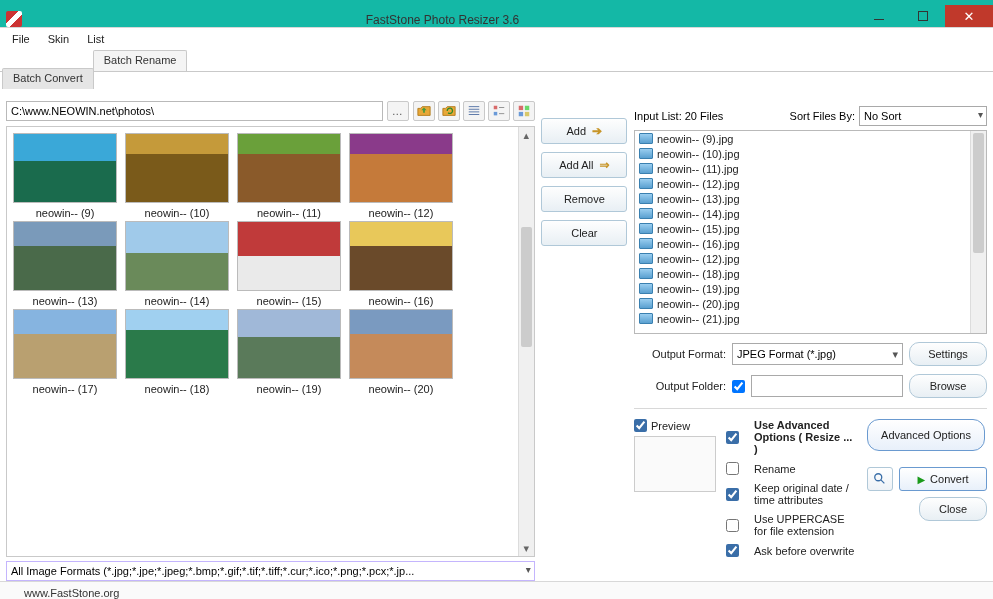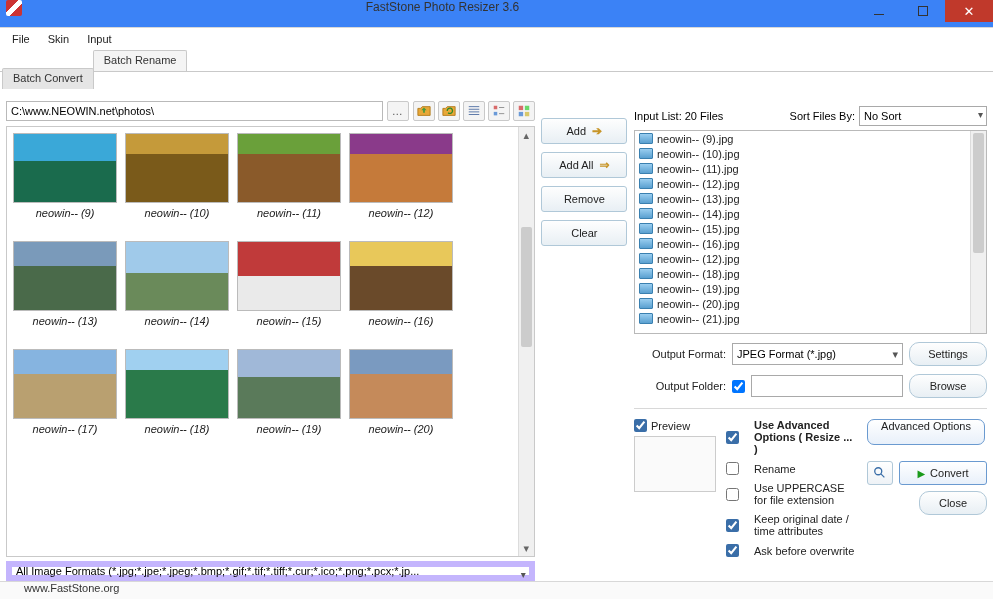--- a/index.html
+++ b/index.html
@@ -1,19 +1,19 @@
 <!DOCTYPE html>
 <html><head>
 <meta charset="utf-8">
 <style>
 * { box-sizing: border-box; margin: 0; padding: 0; font-family: "Segoe UI", Tahoma, sans-serif; font-size: 11px; }
 body { background: #fff; width: 993px; height: 599px; overflow: hidden; }
 
 
-.titlebar { height: 28px; background: #3b82f6; display: flex; align-items: flex-start; border-bottom: 1px solid #d8d8d8; }
+.titlebar { height: 28px; background: #14b8a6; display: flex; align-items: flex-end; border-bottom: 1px solid #d8d8d8; }
 .titlebar .app-icon { width: 16px; height: 16px; margin: 0 6px; background: linear-gradient(135deg,#c33 40%,#fff 40%,#fff 60%,#c33 60%); border-radius: 2px; }
 .titlebar .title { flex: 1; text-align: center; font-size: 12px; color: #333; }
 .titlebar .win-btns { display: flex; }
 .titlebar .win-btn { width: 44px; height: 22px; display: flex; align-items: center; justify-content: center; color: #333; font-size: 12px; }
 .titlebar .win-btn.close { background: #c0392b; color: #fff; width: 48px; height: 22px; }
 .titlebar .win-btn.min span { display:block; width:10px; height:1px; background:#333; margin-top:6px;}
 .titlebar .win-btn.max span { display:block; width:10px; height:10px; border:1px solid #333;}
 .titlebar .win-btn.close span { font-size: 13px; line-height: 1; }
 
 
@@ -38,41 +38,41 @@
 .icon-btn { width: 22px; height: 20px; border: 1px solid #c9c9c9; background: #f4f4f4; display: flex; align-items: center; justify-content: center; border-radius: 2px; }
 .icon-btn svg { width: 14px; height: 14px; }
 .toolbar-icons { display: flex; gap: 3px; }
 
 .thumbs-wrap { flex: 1; border: 1px solid #c9c9c9; margin-top: 4px; position: relative; background: #fff; overflow: hidden;}
 .thumbs-scroll { position: absolute; right: 0; top: 0; bottom: 0; width: 16px; background: #f0f0f0; border-left:1px solid #dcdcdc;}
 .thumbs-scroll .thumb-handle { position: absolute; top: 100px; left: 2px; right: 2px; height: 120px; background: #cccccc; border-radius: 2px;}
 .thumbs-scroll .arr { position:absolute; left:0; right:0; height:16px; display:flex; align-items:center; justify-content:center; color:#666;}
 .thumbs-scroll .arr.up { top:0; } .thumbs-scroll .arr.dn { bottom:0; }
 
-.thumb-grid { padding: 6px 4px; display: grid; grid-template-columns: repeat(4, 108px); gap: 22px 4px; font-style: italic; }
+.thumb-grid { padding: 6px 4px; display: grid; grid-template-columns: repeat(4, 108px); gap: 2px 4px; }
 .thumb-cell { text-align: center; }
 .thumb-img { width: 104px; height: 70px; border: 1px solid #bbb; background: #999; display:block; margin:0 auto;}
 .thumb-label { margin-top: 4px; color: #222; }
 
 
 .p9 { background: linear-gradient(#3aa8d8 0 40%, #1a6b4d 40% 100%); }
 .p10 { background: linear-gradient(#c59a3a 0 30%, #7a5a1a 30% 100%); }
 .p11 { background: linear-gradient(#6aa03a 0 30%, #8a5a2a 30% 100%); }
 .p12 { background: linear-gradient(#8a3a8a 0 30%, #c57a3a 30% 100%); }
 .p13 { background: linear-gradient(#7a9aba 0 35%, #4a6a4a 35% 100%); }
 .p14 { background: linear-gradient(#a0caea 0 45%, #6a8a5a 45% 100%); }
 .p15 { background: linear-gradient(#c03a3a 0 50%, #eaeaea 50% 100%); }
 .p16 { background: linear-gradient(#e8c85a 0 35%, #6a4a2a 35% 100%); }
 .p17 { background: linear-gradient(#86b4e0 0 35%, #b9a070 35% 100%); }
 .p18 { background: linear-gradient(#a0d0f0 0 30%, #2a7a4a 30% 100%); }
 .p19 { background: linear-gradient(#a0b8d8 0 40%, #5a7a5a 40% 100%); }
 .p20 { background: linear-gradient(#7a9ac0 0 35%, #c58a5a 35% 100%); }
 
 .format-combo-row { margin-top: 4px; display: flex; }
-.combo { flex:1; border: 6px solid #c4b5fd; height: 20px; background: #fff; display:flex; align-items:center; padding: 0 4px; position:relative;}
+.combo { flex:1; border: 1px solid #c4b5fd; height: 20px; background: #fff; display:flex; align-items:center; padding: 0 4px; position:relative;}
 .combo .caret { position:absolute; right:3px; top:2px; font-size:10px; color:#555;}
 
 
 .mid-btn { width: 86px; height: 26px; border: 1px solid #b0c8d8; background: linear-gradient(#fefefe,#e8eff4); border-radius: 3px; display: flex; align-items: center; justify-content: center; gap: 6px; color: #222;}
 .mid-btn .arrow { color: #c79528; font-weight: bold; font-size: 12px;}
 
 
 .right-header { display: flex; justify-content: space-between; align-items: center; padding: 2px 0 4px;}
 .right-header .sort-group { display: flex; align-items: center; gap: 4px;}
 .sort-combo { width: 128px; border: 1px solid #a9a9a9; height: 20px; background: #fff; display:flex; align-items:center; padding: 0 4px; position:relative;}
@@ -97,28 +97,28 @@
 
 .opt-area { display: flex; gap: 8px; }
 .preview-box { width: 84px; }
 .preview-box .pv-head { display:flex; align-items:center; gap:4px; margin-bottom:4px;}
 .preview-box .pv-img { width: 82px; height: 56px; border: 1px solid #ccc; background:#fafafa;}
 .checks { flex: 1; display:flex; flex-direction:column; gap: 7px;}
 .ck { display: flex; align-items: center; gap: 15px; color:#222;}
 .ck input[type=checkbox]{ width:13px; height:13px; accent-color:#3a6ea8;}
 .ck.bold span { font-weight: bold; }
 .adv-btn-col { width: 120px; }
-.adv-btn { width: 118px; height: 26px; border:1px solid #6a9ad0; border-radius:7px; background:linear-gradient(#fff,#e8f0fa); display:flex; justify-content:center; color:#222;}
+.adv-btn { width: 118px; height: 32px; border:1px solid #6a9ad0; border-radius:12px; background:linear-gradient(#fff,#e8f0fa); display:flex; align-items:center; justify-content:center; color:#222;}
 .action-row { display:flex; justify-content:flex-end; gap:6px; margin-top:16px; align-items:center;}
 .small-icon-btn { width:26px; height:24px; border:1px solid #b0c8d8; border-radius:3px; background:linear-gradient(#fff,#eef2f6); display:flex; align-items:center; justify-content:center;}
 .convert-btn { width: 88px; height:24px; border:1px solid #6a9ad0; border-radius:3px; background:linear-gradient(#fff,#e8f0fa); display:flex; align-items:center; justify-content:center; gap:5px; color:#222;}
 .convert-btn .tri { color: #1a9a1a; font-size: 10px;}
 .close-btn { width: 68px; height:24px; }
 
-.statusbar { position:absolute; bottom:0; left:0; right:0; height:18px; border-top:1px solid #d8d8d8; display:flex; align-items:flex-start; padding:0 24px; color:#333; background:#fafafa;}
+.statusbar { position:absolute; bottom:0; left:0; right:0; height:18px; border-top:1px solid #d8d8d8; display:flex; align-items:flex-end; padding:0 24px; color:#333; background:#fafafa;}
 </style>
 </head>
 <body>
 
 <div class="titlebar">
   <div class="app-icon"></div>
   <div class="title">FastStone Photo Resizer 3.6</div>
   <div class="win-btns">
     <div class="win-btn min">
         <span></span>
@@ -128,21 +128,21 @@
       </div>
     <div class="win-btn close">
         <span>✕</span>
       </div>
   </div>
 </div>
 
 <div class="menubar">
   <div class="menu-item">File</div>
   <div class="menu-item">Skin</div>
-  <div class="menu-item">Input</div>
+  <div class="menu-item">List</div>
 </div>
 
 <div class="tab-row">
   <div class="tab active">Batch Convert</div>
   <div class="tab">Batch Rename</div>
 </div>
 
 <div class="content">
 
   <div class="left-pane">
@@ -376,26 +376,26 @@
       <div class="checks">
         <div class="ck bold">
             <input type="checkbox" checked="" style="">
             <span>Use Advanced Options ( Resize ... )</span>
           </div>
         <div class="ck">
             <input type="checkbox" style="">
             <span>Rename</span>
           </div>
         <div class="ck">
+            <input type="checkbox" checked="" style="">
+            <span>Keep original date / time attributes</span>
+          </div>
+        <div class="ck">
             <input type="checkbox" style="">
             <span>Use UPPERCASE for file extension</span>
-          </div>
-        <div class="ck">
-            <input type="checkbox" checked="" style="">
-            <span>Keep original date / time attributes</span>
           </div>
         <div class="ck">
             <input type="checkbox" checked="" style="">
             <span>Ask before overwrite</span>
           </div>
       </div>
       <div class="adv-btn-col">
         <div class="adv-btn">
             <span>Advanced Options</span>
           </div>

